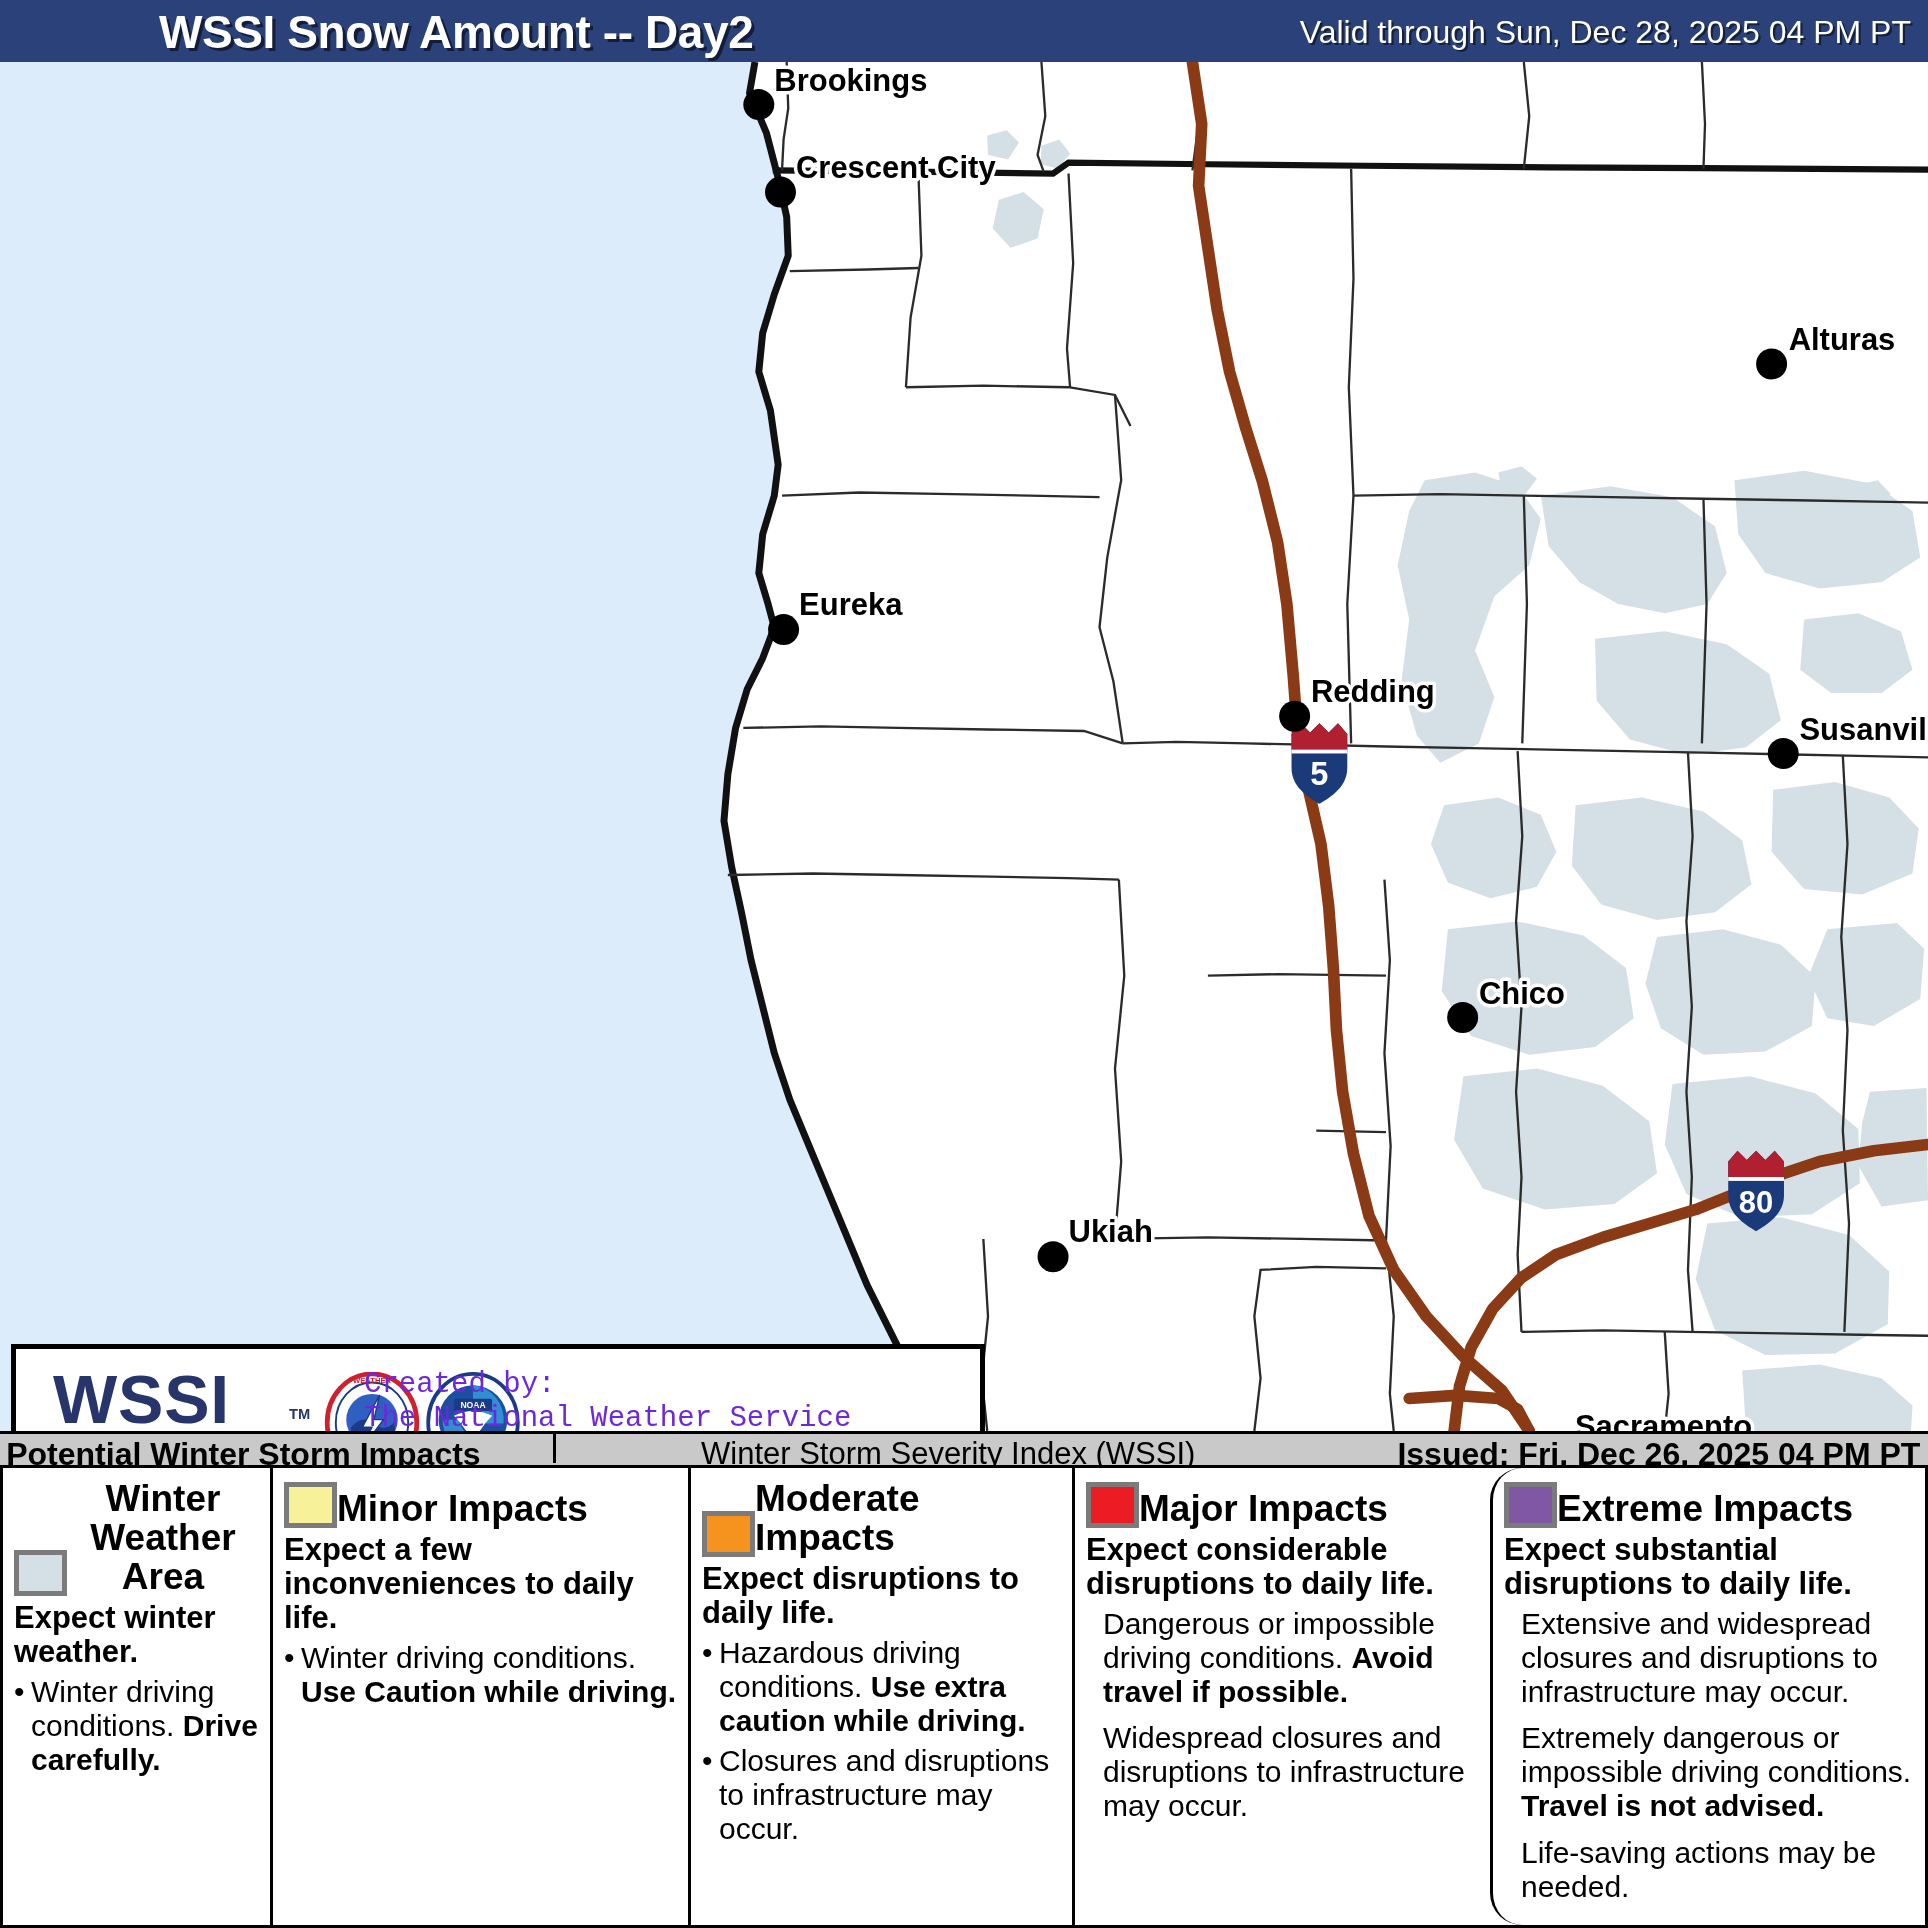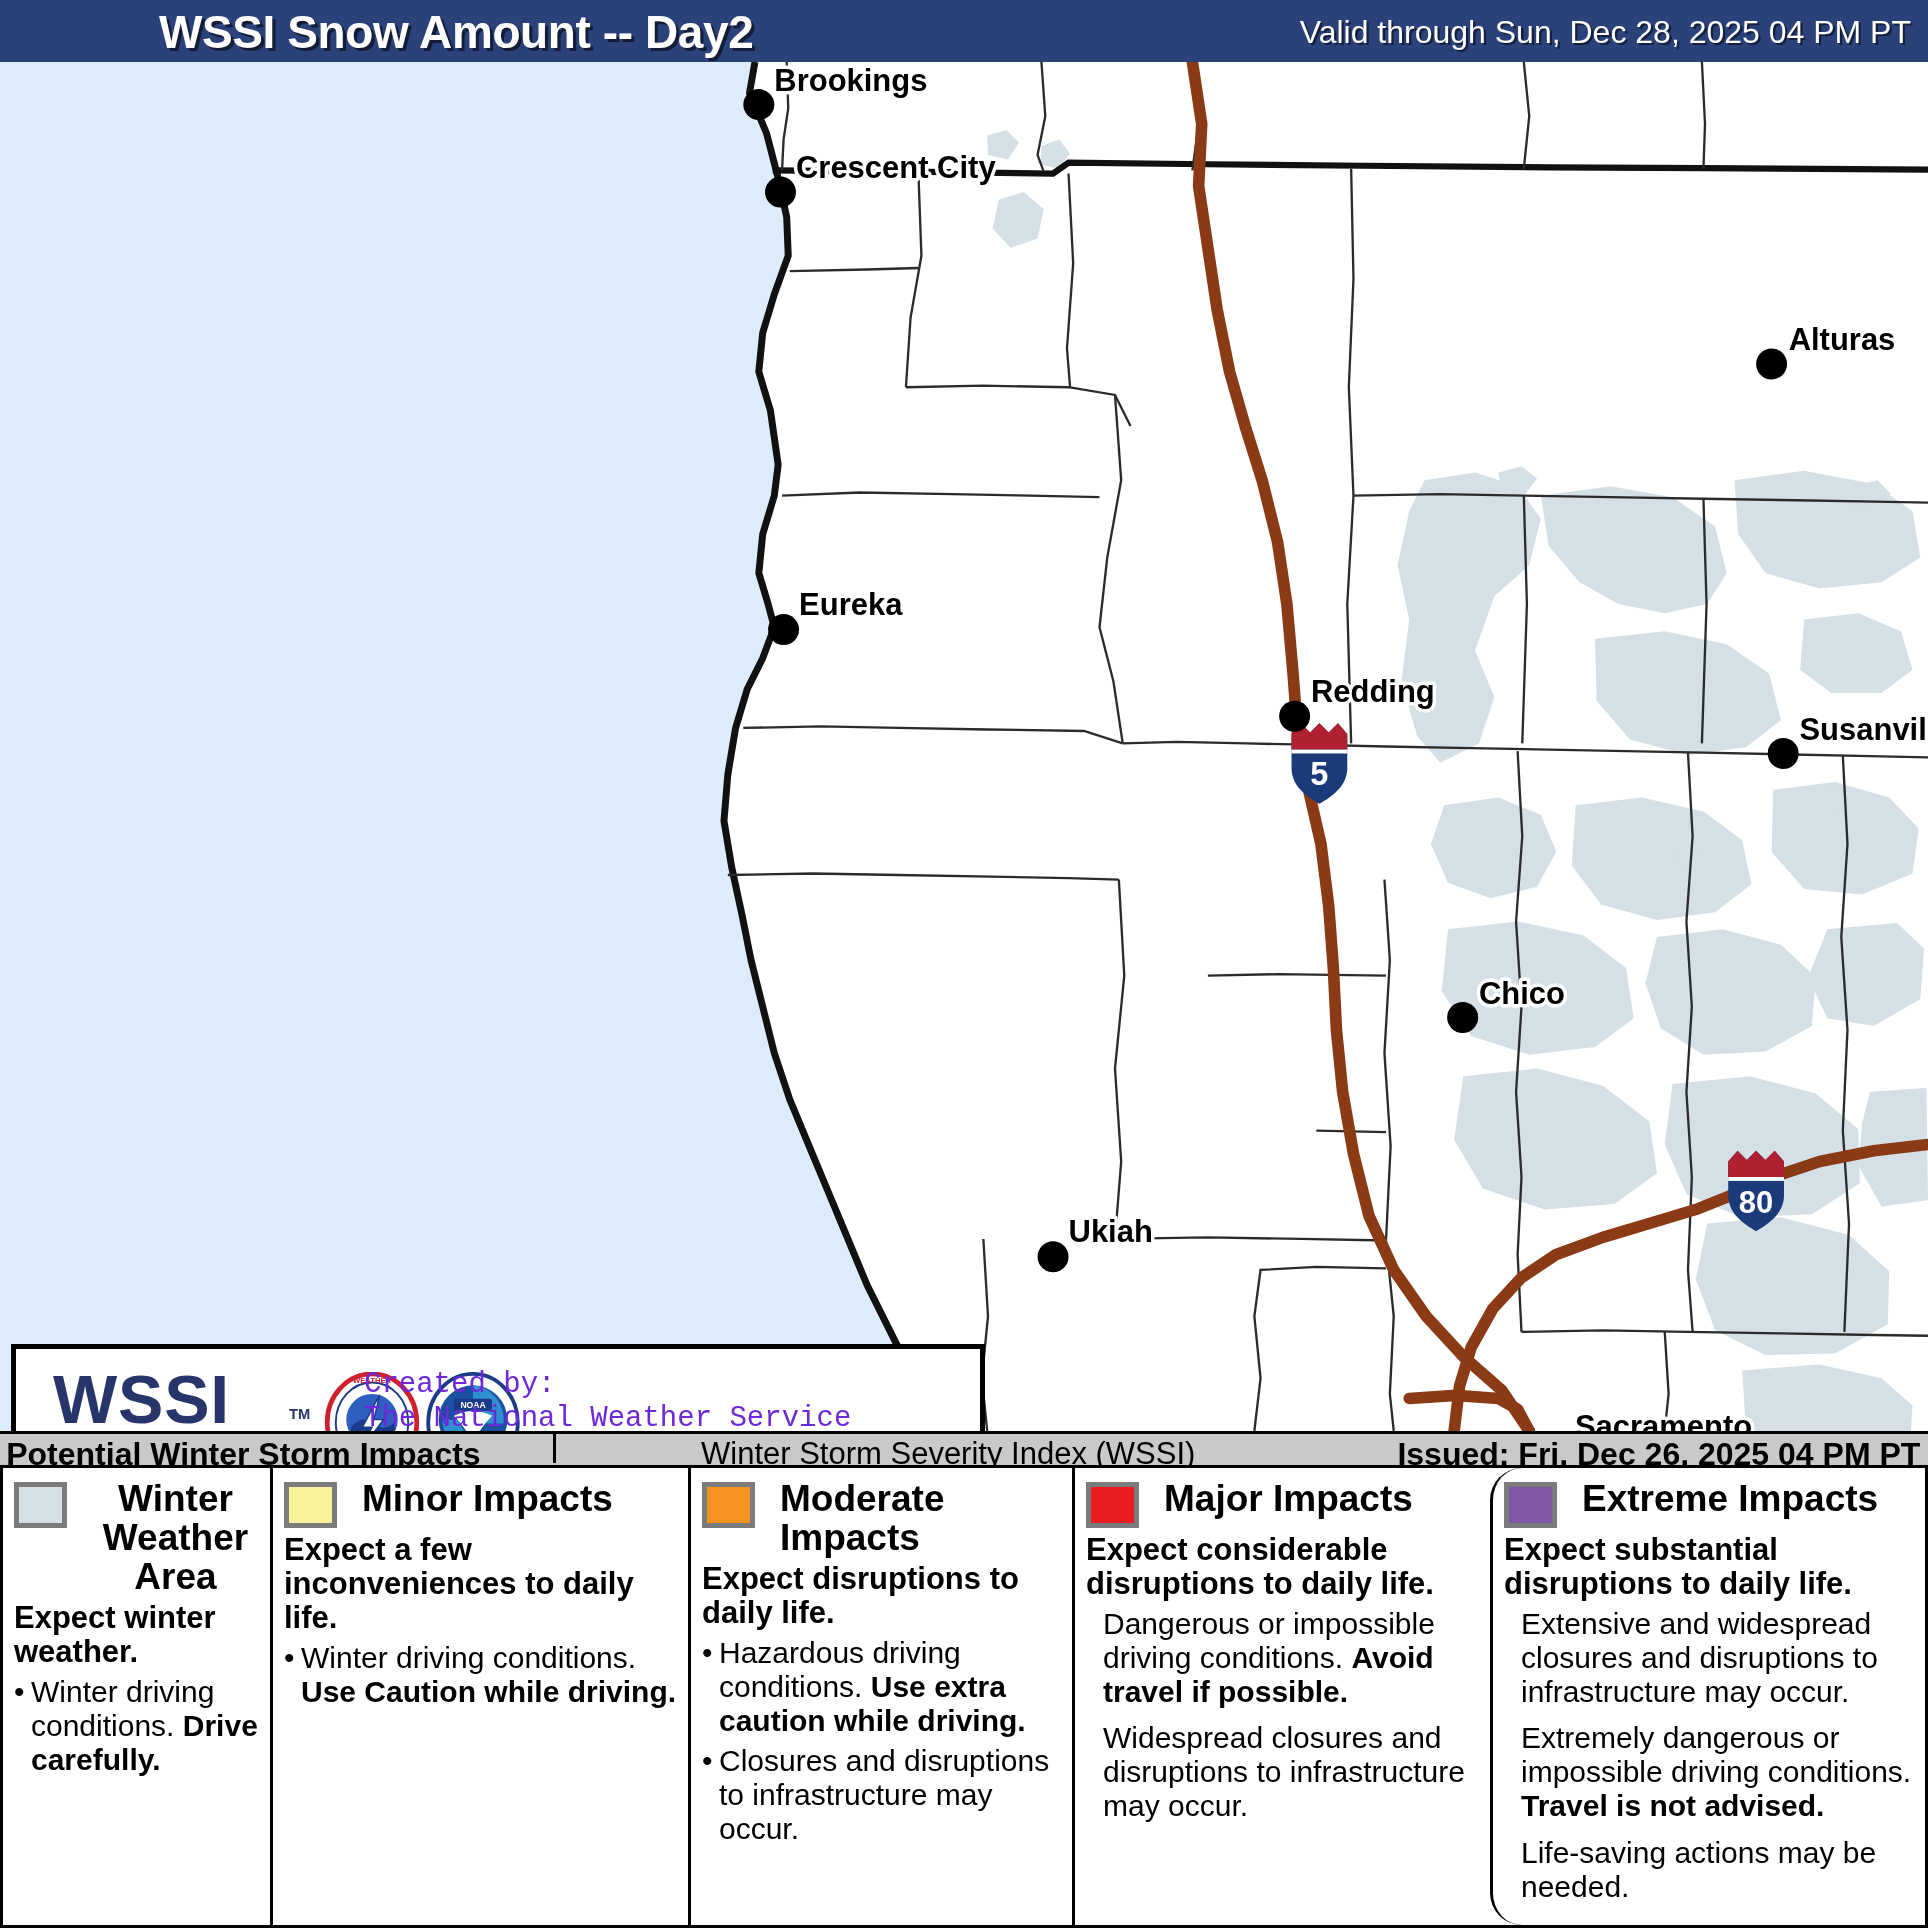--- a/index.html
+++ b/index.html
@@ -44,21 +44,21 @@
   .legend{position:absolute;left:0;top:1468px;width:1928px;height:460px;
           border:3.9px solid #000;border-top:none;box-sizing:border-box;display:flex;background:#fff;}
   .lcol{position:relative;box-sizing:border-box;padding:11px 11px 0 11px;}
   .lcol + .lcol{border-left:3.9px solid #000;}
   .c0{width:267px;}
   .c1{width:418px;}
   .c2{width:384px;}
   .c3{width:418px;}
   .c4{flex:1;border-radius:32px;}
 
-  .lhead{display:flex;align-items:flex-start;gap:25px;}
+  .lhead{display:flex;align-items:flex-end;gap:0;}
   .swatch{width:53px;height:46px;border:5.4px solid #7b7b7b;box-sizing:border-box;flex:0 0 auto;margin-top:3.1px;}
   .ltitle{font-size:37px;font-weight:bold;line-height:39px;color:#000;}
   .c0 .ltitle{text-align:center;flex:1;}
   .lbody{margin-top:4.6px;}
   .lbold{font-size:31px;font-weight:bold;line-height:34px;color:#000;margin-bottom:6.2px;}
   .lbul{display:flex;font-size:30px;line-height:34px;color:#000;margin-bottom:6.2px;}
   .lbul .dot{flex:0 0 auto;width:17px;}
   .lplain{font-size:30px;line-height:34px;color:#000;margin-bottom:12.4px;padding-left:17px;}
   .b{font-weight:bold;}
 </style>

